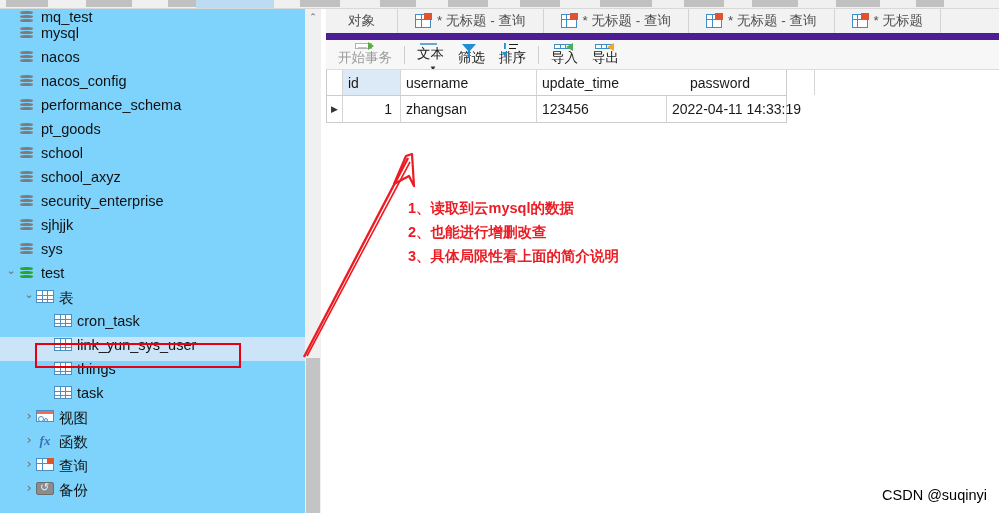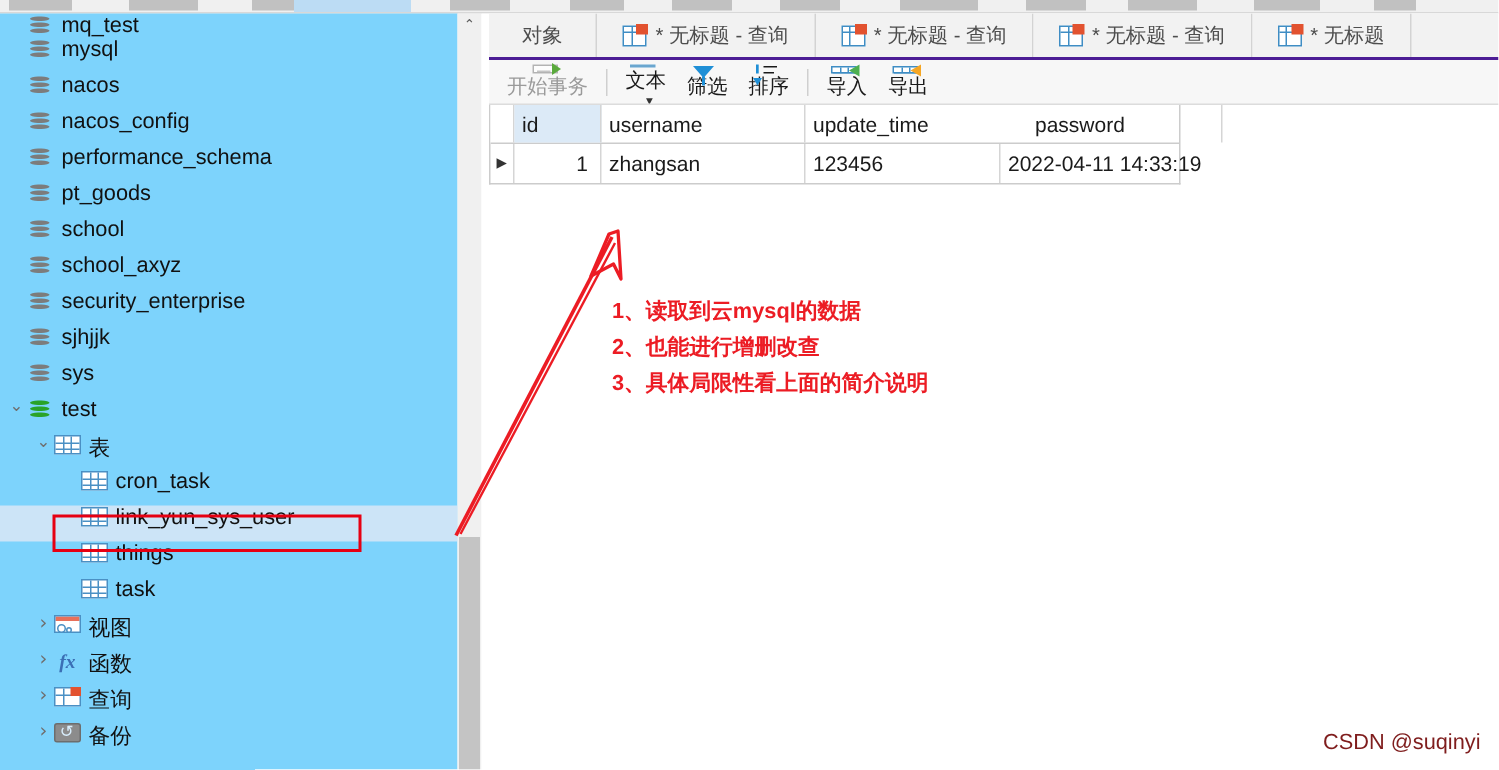--- a/index.html
+++ b/index.html
@@ -185,21 +185,21 @@
     position: absolute; left: 326px; top: 9px;
     width: 673px; height: 504px;
     background: #ffffff;
   }
 
   
   .tabbar {
     position: relative;
     height: 31px;
     background: #f2f2f2;
-    border-bottom: 2px solid #4c1d95;
+    border-bottom: 7px solid #4c1d95;
     display: flex;
     align-items: stretch;
     overflow: hidden;
   }
   .tab {
     display: flex; align-items: center;
     padding: 0 17px;
     font-size: 13.5px;
     color: #4d4d4d;
     border-right: 1px solid #d3d3d3;
@@ -366,21 +366,21 @@
   }
   .arrow-svg {
     position: absolute; left: 290px; top: 140px;
     width: 140px; height: 230px;
     pointer-events: none;
   }
 
   
   .watermark {
     position: absolute; right: 12px; bottom: 10px;
-    color: #7f1d1d;
+    color: #000000;
     font-size: 14.5px;
     white-space: nowrap;
   }
 </style>
 </head>
 <body>
 
 <div id="app">
 
   <div class="top-strip">

